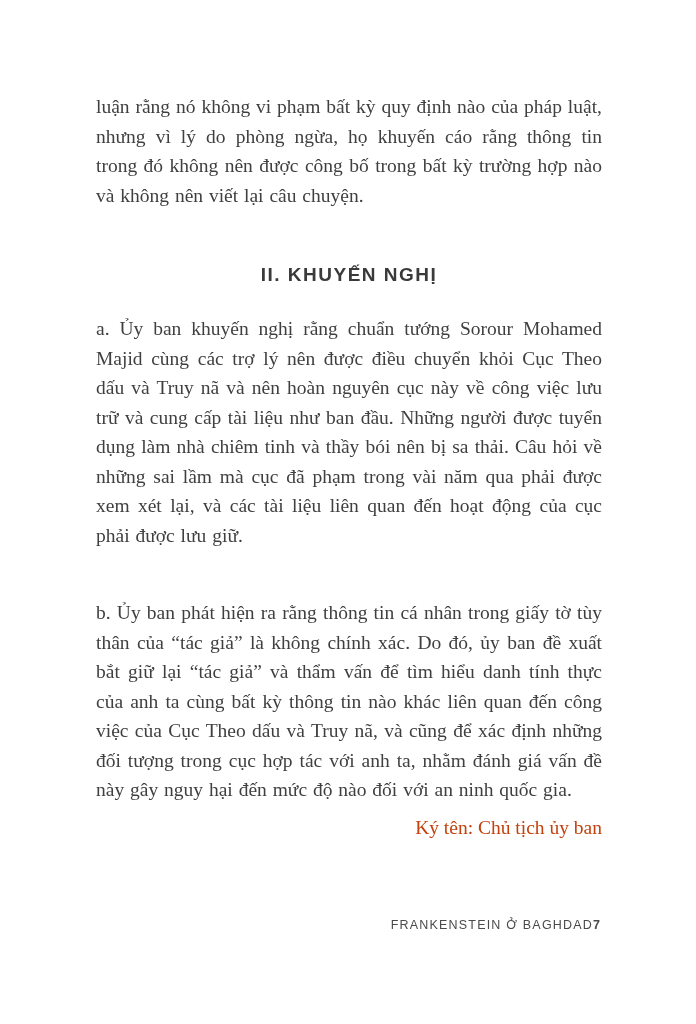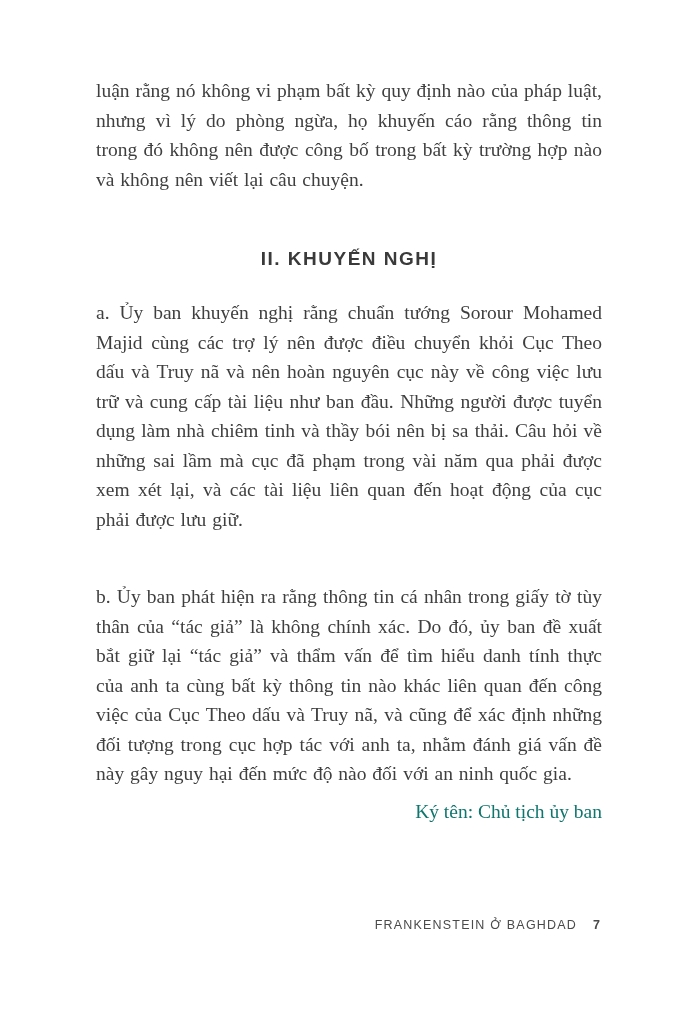--- a/index.html
+++ b/index.html
@@ -16,21 +16,21 @@
     width: 696px;
     height: 1024px;
     background: #ffffff;
     font-family: "Liberation Serif", serif;
     color: #3d3d3d;
   }
 
   .content {
     position: absolute;
     left: 96px;
-    top: 76px;
+    top: 92px;
     width: 506px;
   }
 
   .body-para {
     font-size: 19.5px;
     line-height: 29.5px;
     text-align: justify;
     color: #3f3f3f;
     word-spacing: 1px;
   }
@@ -47,35 +47,35 @@
   }
 
   .para-a { margin-top: 16px; }
 
   .para-b { margin-top: 48px; }
 
   .signature {
     font-size: 19.5px;
     line-height: 29.5px;
     text-align: right;
-    color: #0f766e;
+    color: #c2410c;
     margin-top: 8px;
   }
 
   .footer {
     position: absolute;
     right: 96px;
     top: 918px;
     font-family: "Liberation Sans", sans-serif;
     font-size: 12.5px;
     letter-spacing: 1.2px;
     color: #4a4a4a;
     display: flex;
     align-items: baseline;
-    gap: 16px;
+    gap: 0;
   }
 
   .footer .page-num {
     font-weight: 700;
     letter-spacing: 0;
   }
 </style>
 </head>
 <body>
 

